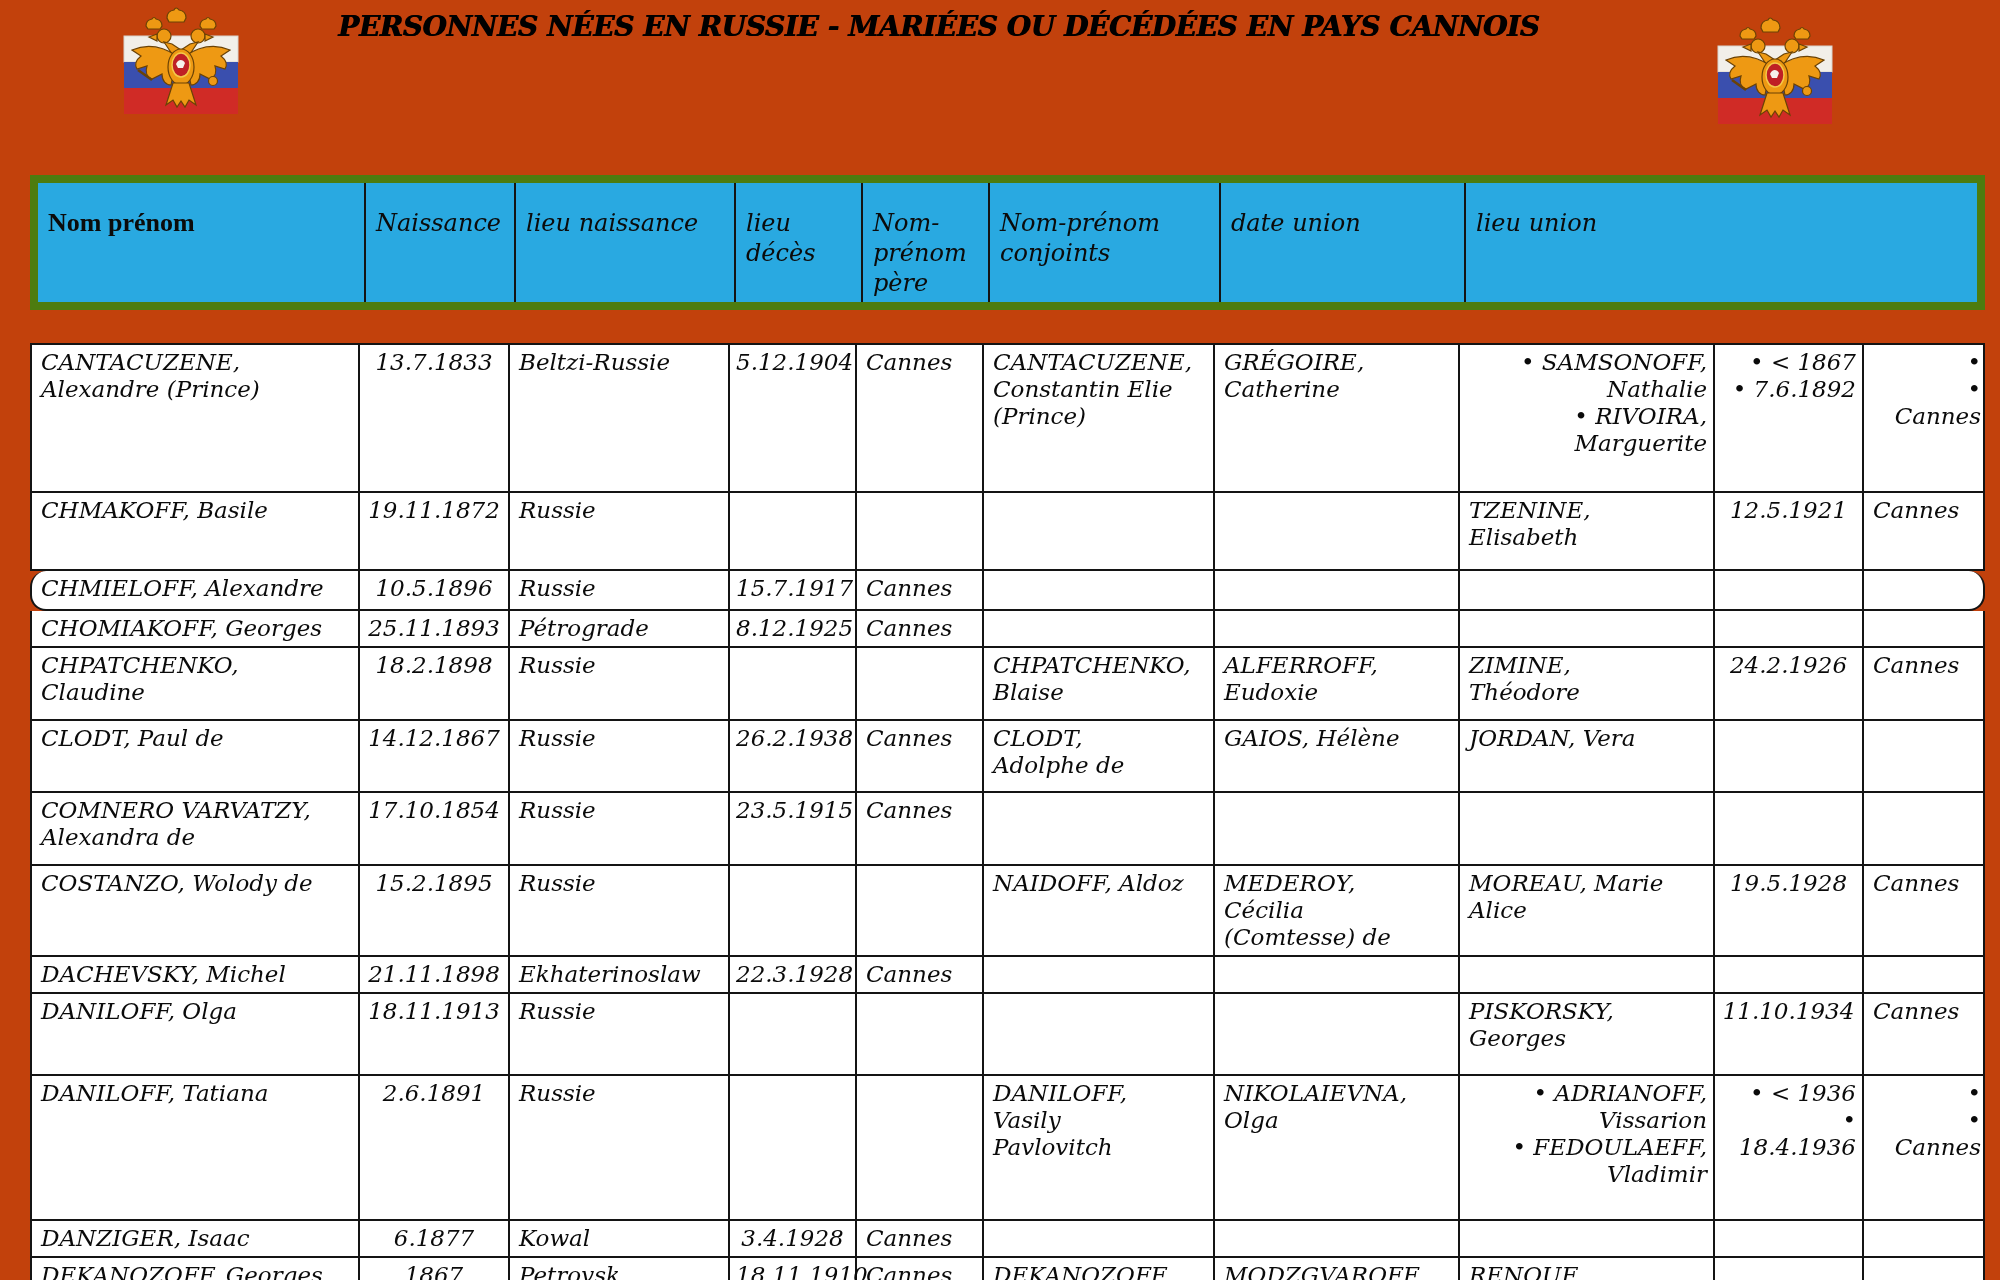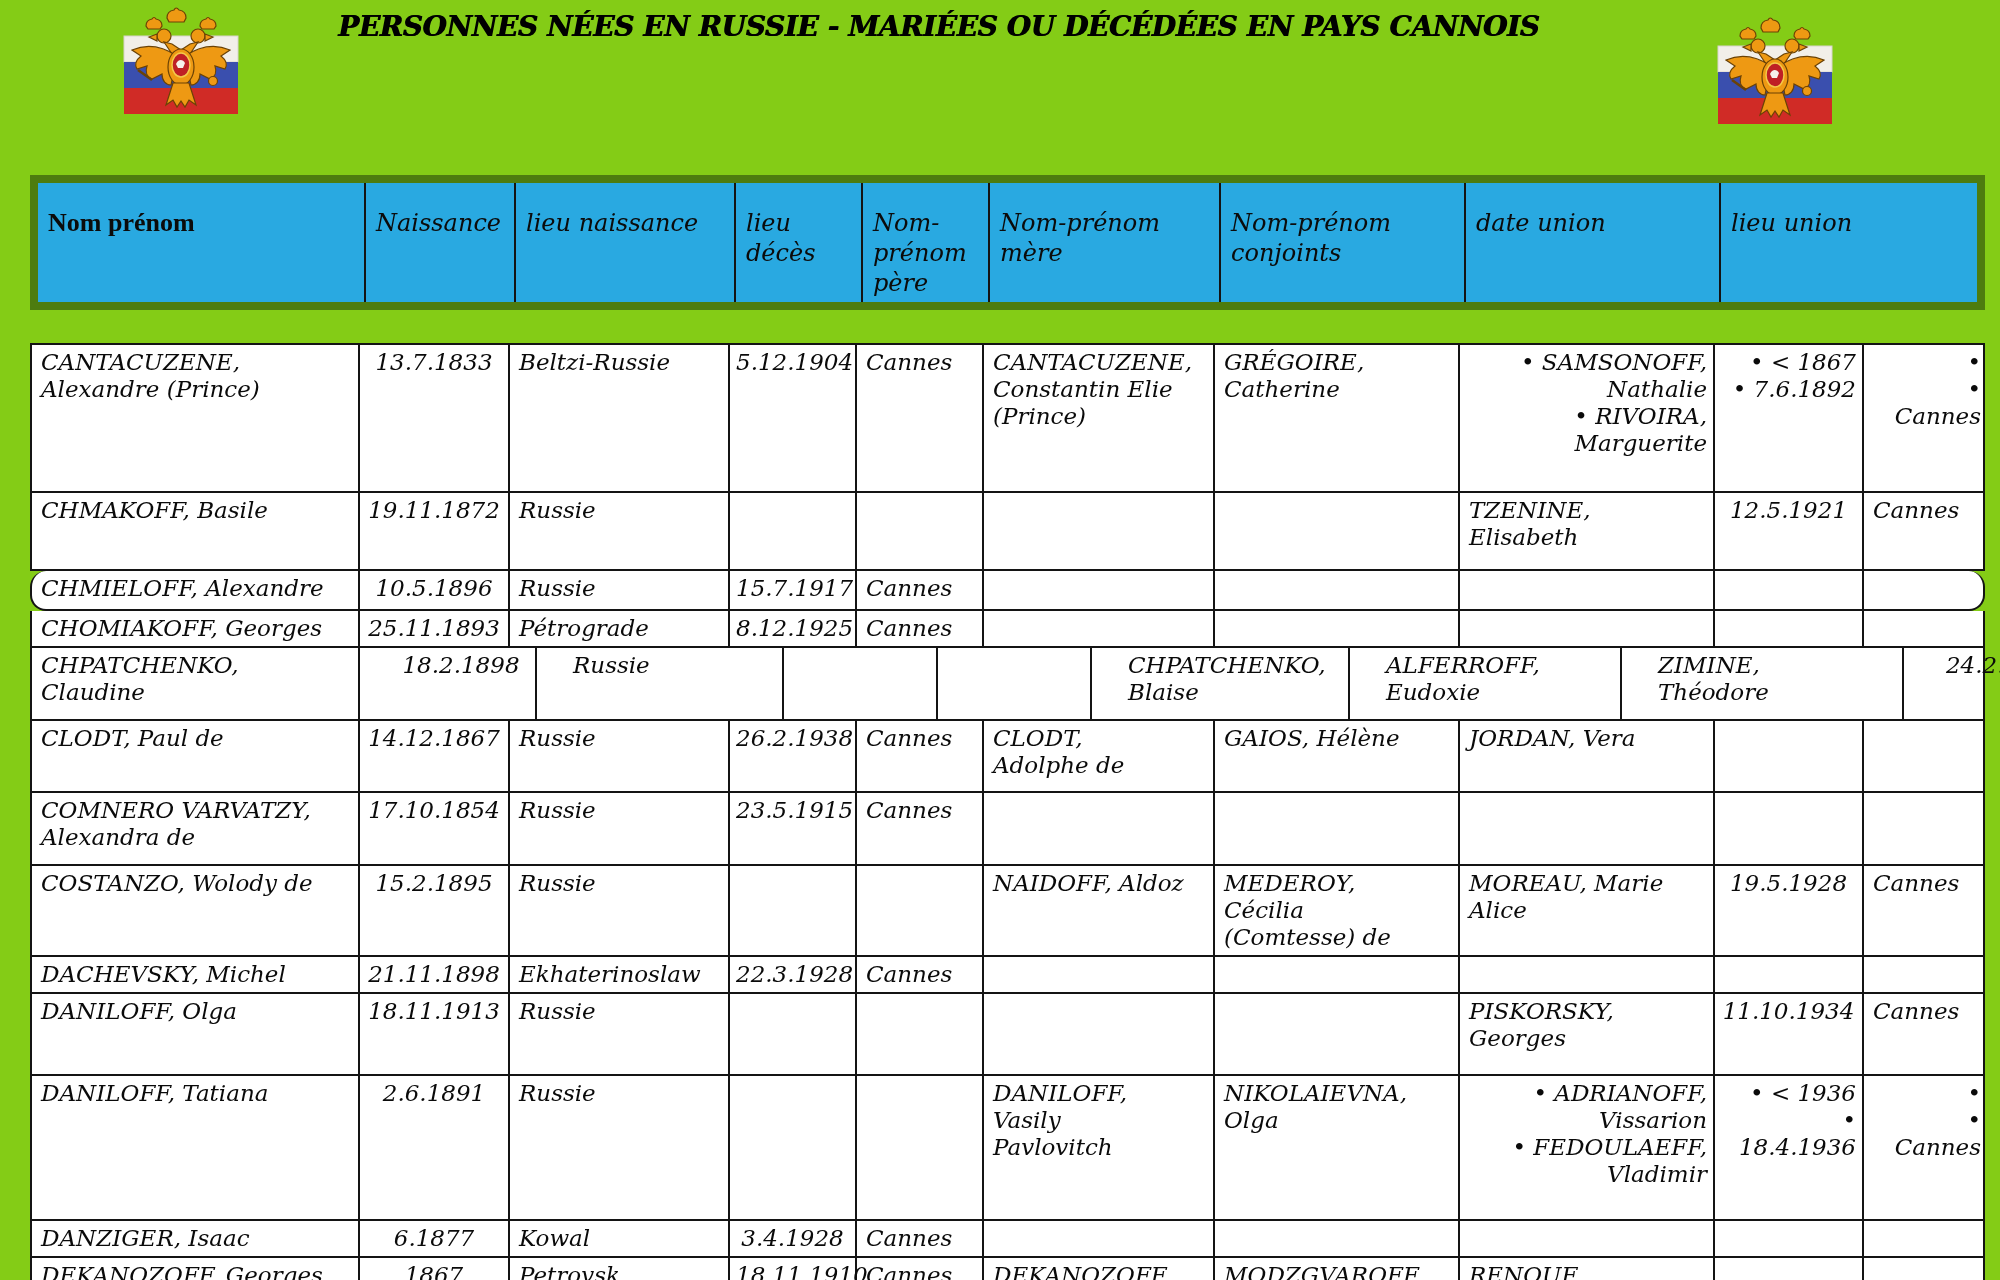--- a/index.html
+++ b/index.html
@@ -1,19 +1,19 @@
 <!DOCTYPE html>
 <html><head>
 <meta charset="utf-8">
 <style>
   html,body{margin:0;padding:0;background:#ffffff;}
   body{width:2000px;height:1280px;overflow:hidden;position:relative;
        font-family:"DejaVu Serif","Liberation Serif",serif;color:#111;}
 
-  .page{position:absolute;inset:0;background:#84cc16;}
+  .page{position:absolute;inset:0;background:#c2410c;}
 
   
   .title{position:absolute;left:338px;top:10px;width:895px;text-align:center;
          font-size:28px;font-weight:bold;font-style:italic;white-space:nowrap;
          letter-spacing:-0.4px;color:#000;text-shadow:0.8px 0 0 #000;}
   .flag{position:absolute;}
   .flag-left{left:120px;top:4px;}
   .flag-right{left:1710px;top:14px;}
 
   
@@ -101,21 +101,20 @@
     </svg>
   </div>
 
   <div class="table">
     <div class="grid thead" id="thead">
         <div class="hcell c0">Nom prénom</div>
         <div class="hcell c1">Naissance</div>
         <div class="hcell c2">lieu naissance</div>
         <div class="hcell c4">lieu décès</div>
         <div class="hcell c5">Nom-prénom père</div>
-        <div class="hcell c6">Nom-prénom mère</div>
         <div class="hcell c7">Nom-prénom conjoints</div>
         <div class="hcell c8">date union</div>
         <div class="hcell c9">lieu union</div>
       </div>
     <div class="tbody" id="tbody">
         <div class="grid row" style="min-height: 150px;">
           <div class="cell c0">CANTACUZENE, Alexandre (Prince)</div>
           <div class="cell c1">13.7.1833</div>
           <div class="cell c2">Beltzi-Russie</div>
           <div class="cell c3">5.12.1904</div>
@@ -164,21 +163,21 @@
           <div class="cell c1">25.11.1893</div>
           <div class="cell c2">Pétrograde</div>
           <div class="cell c3">8.12.1925</div>
           <div class="cell c4">Cannes</div>
           <div class="cell c5"></div>
           <div class="cell c6"></div>
           <div class="cell c7"></div>
           <div class="cell c8"></div>
           <div class="cell c9"></div>
         </div>
-        <div class="grid row" style="min-height: 73px; gap: 27px;">
+        <div class="grid row" style="min-height: 73px;">
           <div class="cell c0">CHPATCHENKO, Claudine</div>
           <div class="cell c1">18.2.1898</div>
           <div class="cell c2">Russie</div>
           <div class="cell c3"></div>
           <div class="cell c4"></div>
           <div class="cell c5">CHPATCHENKO, Blaise</div>
           <div class="cell c6">ALFERROFF, Eudoxie</div>
           <div class="cell c7">ZIMINE, Théodore</div>
           <div class="cell c8">24.2.1926</div>
           <div class="cell c9">Cannes</div>

